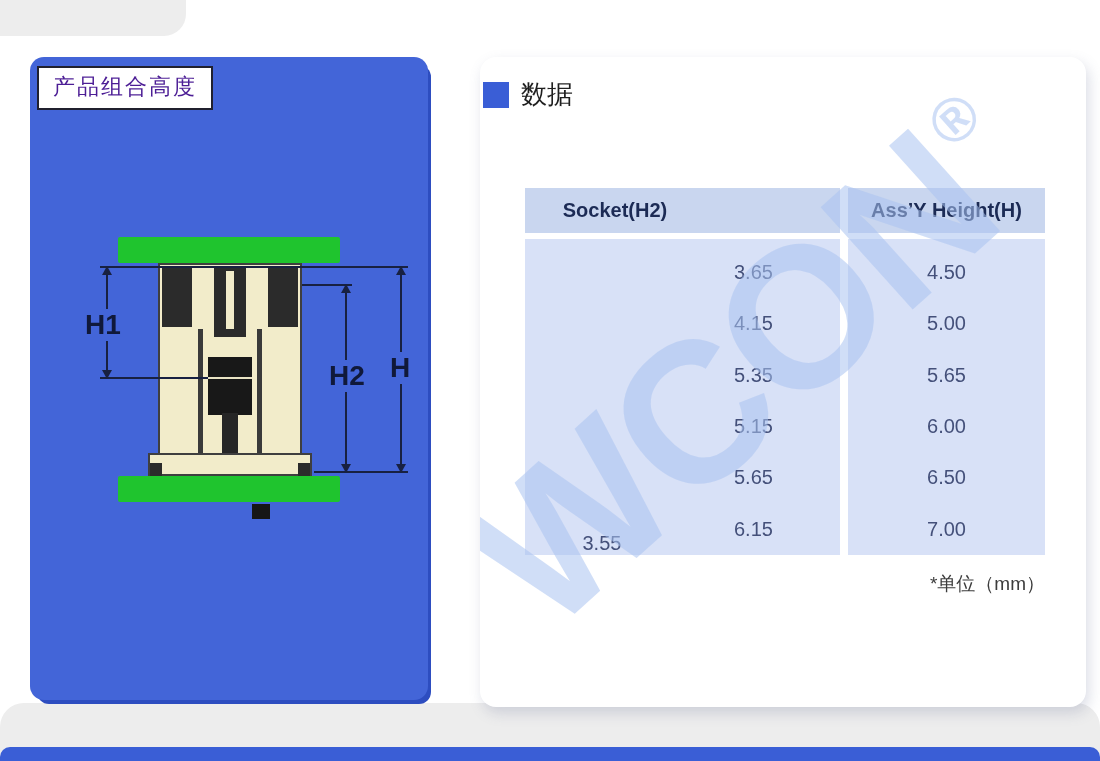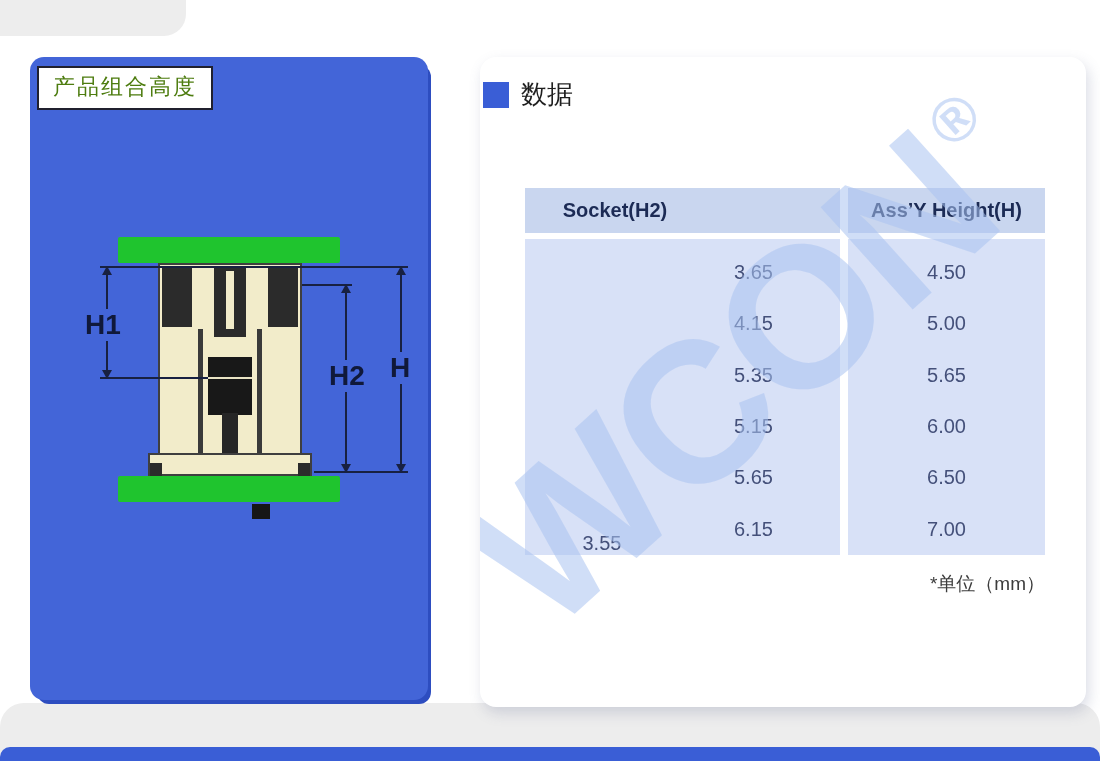--- a/index.html
+++ b/index.html
@@ -9,21 +9,21 @@
 
   
   .deco-top-left  { position:absolute; left:-26px; top:-28px; width:212px; height:64px; background:#ededed; border-radius:22px; }
   .deco-bottom-gray { position:absolute; left:0; top:703px; width:1100px; height:58px; background:#ededed; border-radius:24px 24px 0 0; }
   .deco-bottom-blue { position:absolute; left:0; top:747px; width:1100px; height:14px; background:#3a5ed6; border-radius:10px 10px 0 0; }
 
   
   .left-panel { position:absolute; left:30px; top:57px; width:398px; height:643px;
                 background:#4365d8; border-radius:14px; box-shadow:5px 6px 0 -2px #2d4dc0; }
   .panel-title { position:absolute; left:7px; top:9px; background:#ffffff; border:2px solid #20202e;
-                 padding:4px 14px 6px; font-size:22px; color:#4d7c0f; letter-spacing:2px; white-space:nowrap; }
+                 padding:4px 14px 6px; font-size:22px; color:#4c1d95; letter-spacing:2px; white-space:nowrap; }
 
   .abs { position:absolute; }
 
   
   .pcb { background:#1fc42e; border-radius:2px; }
   .body-main { background:#f2ecca; border:2px solid #3f3f3f; }
   .dk { background:#2b2b2b; }
 
   
   .dimh { position:absolute; height:2px; background:#182142; }

